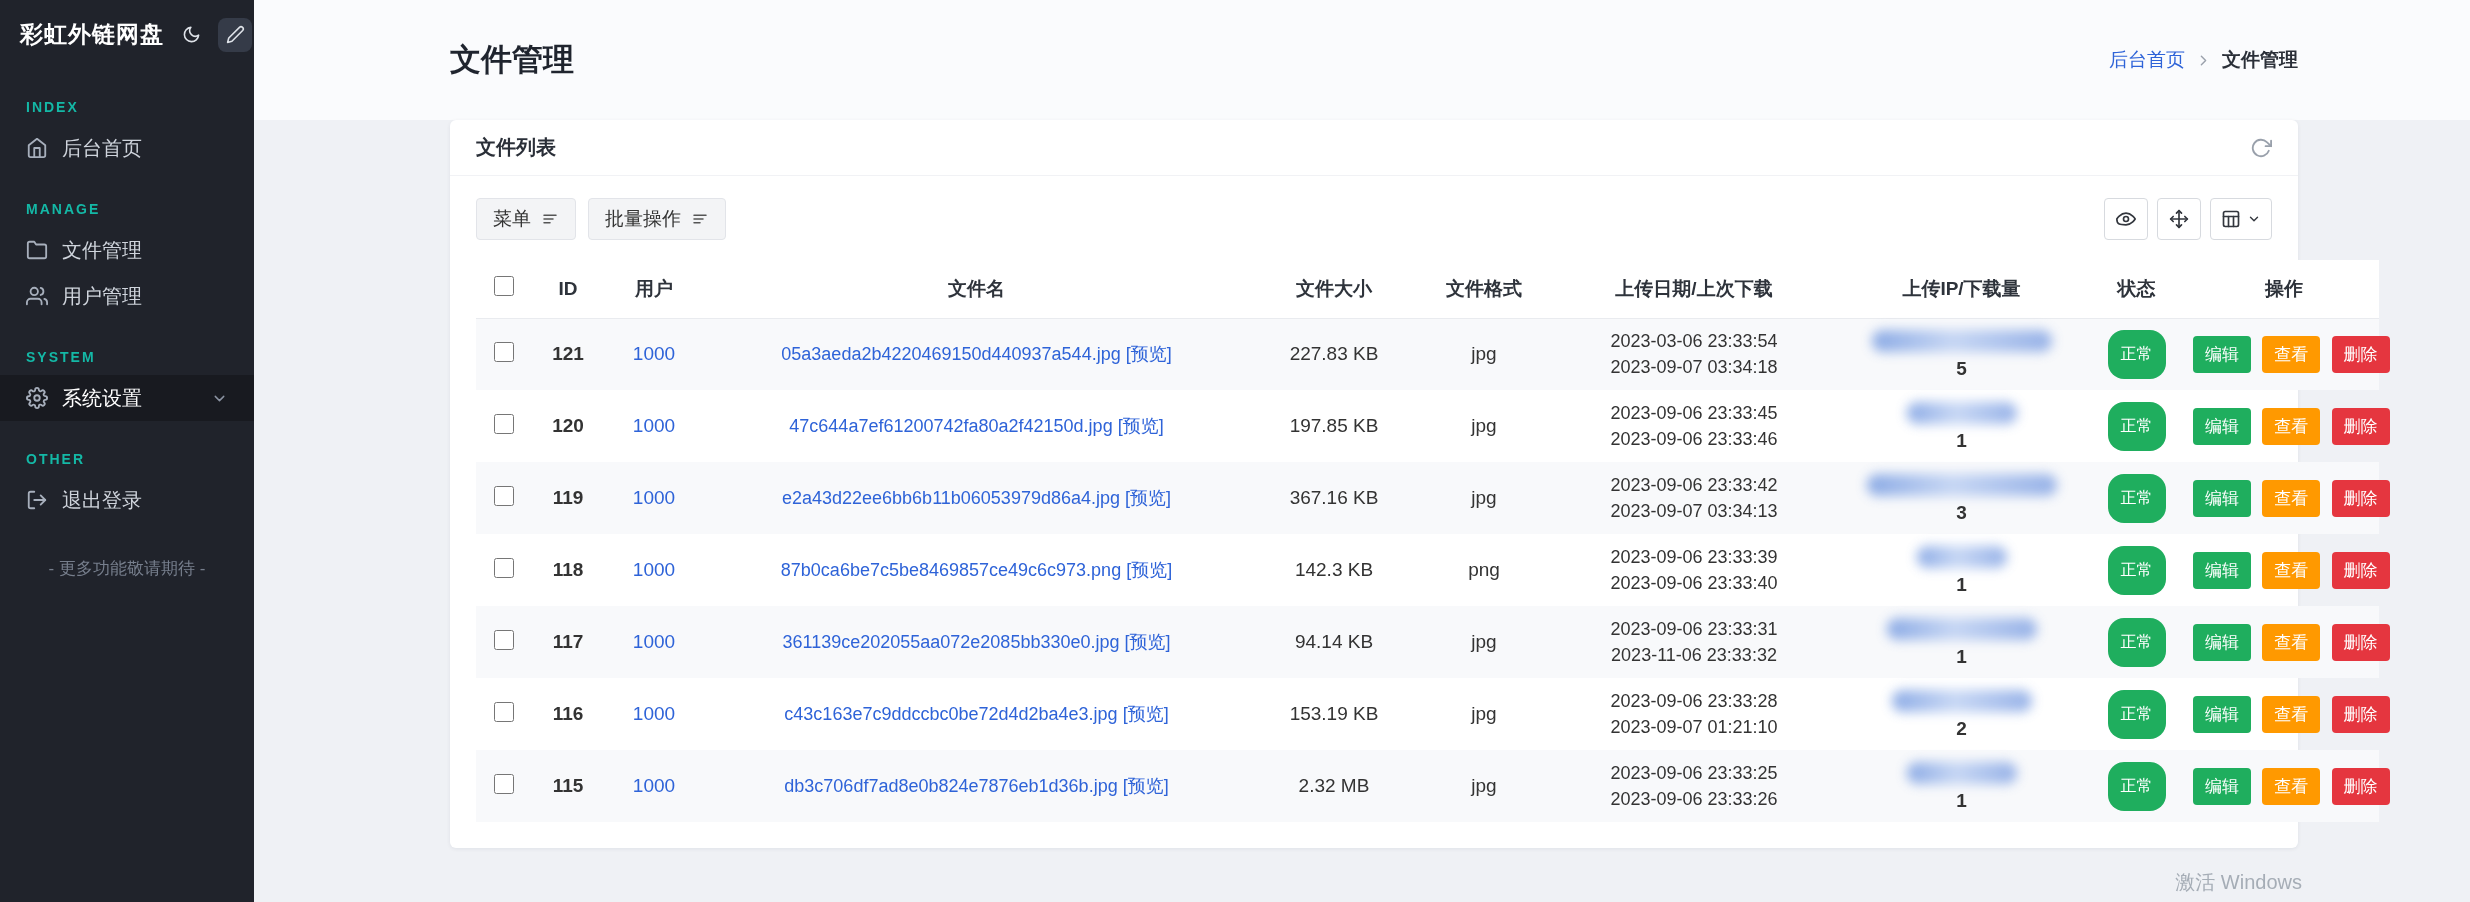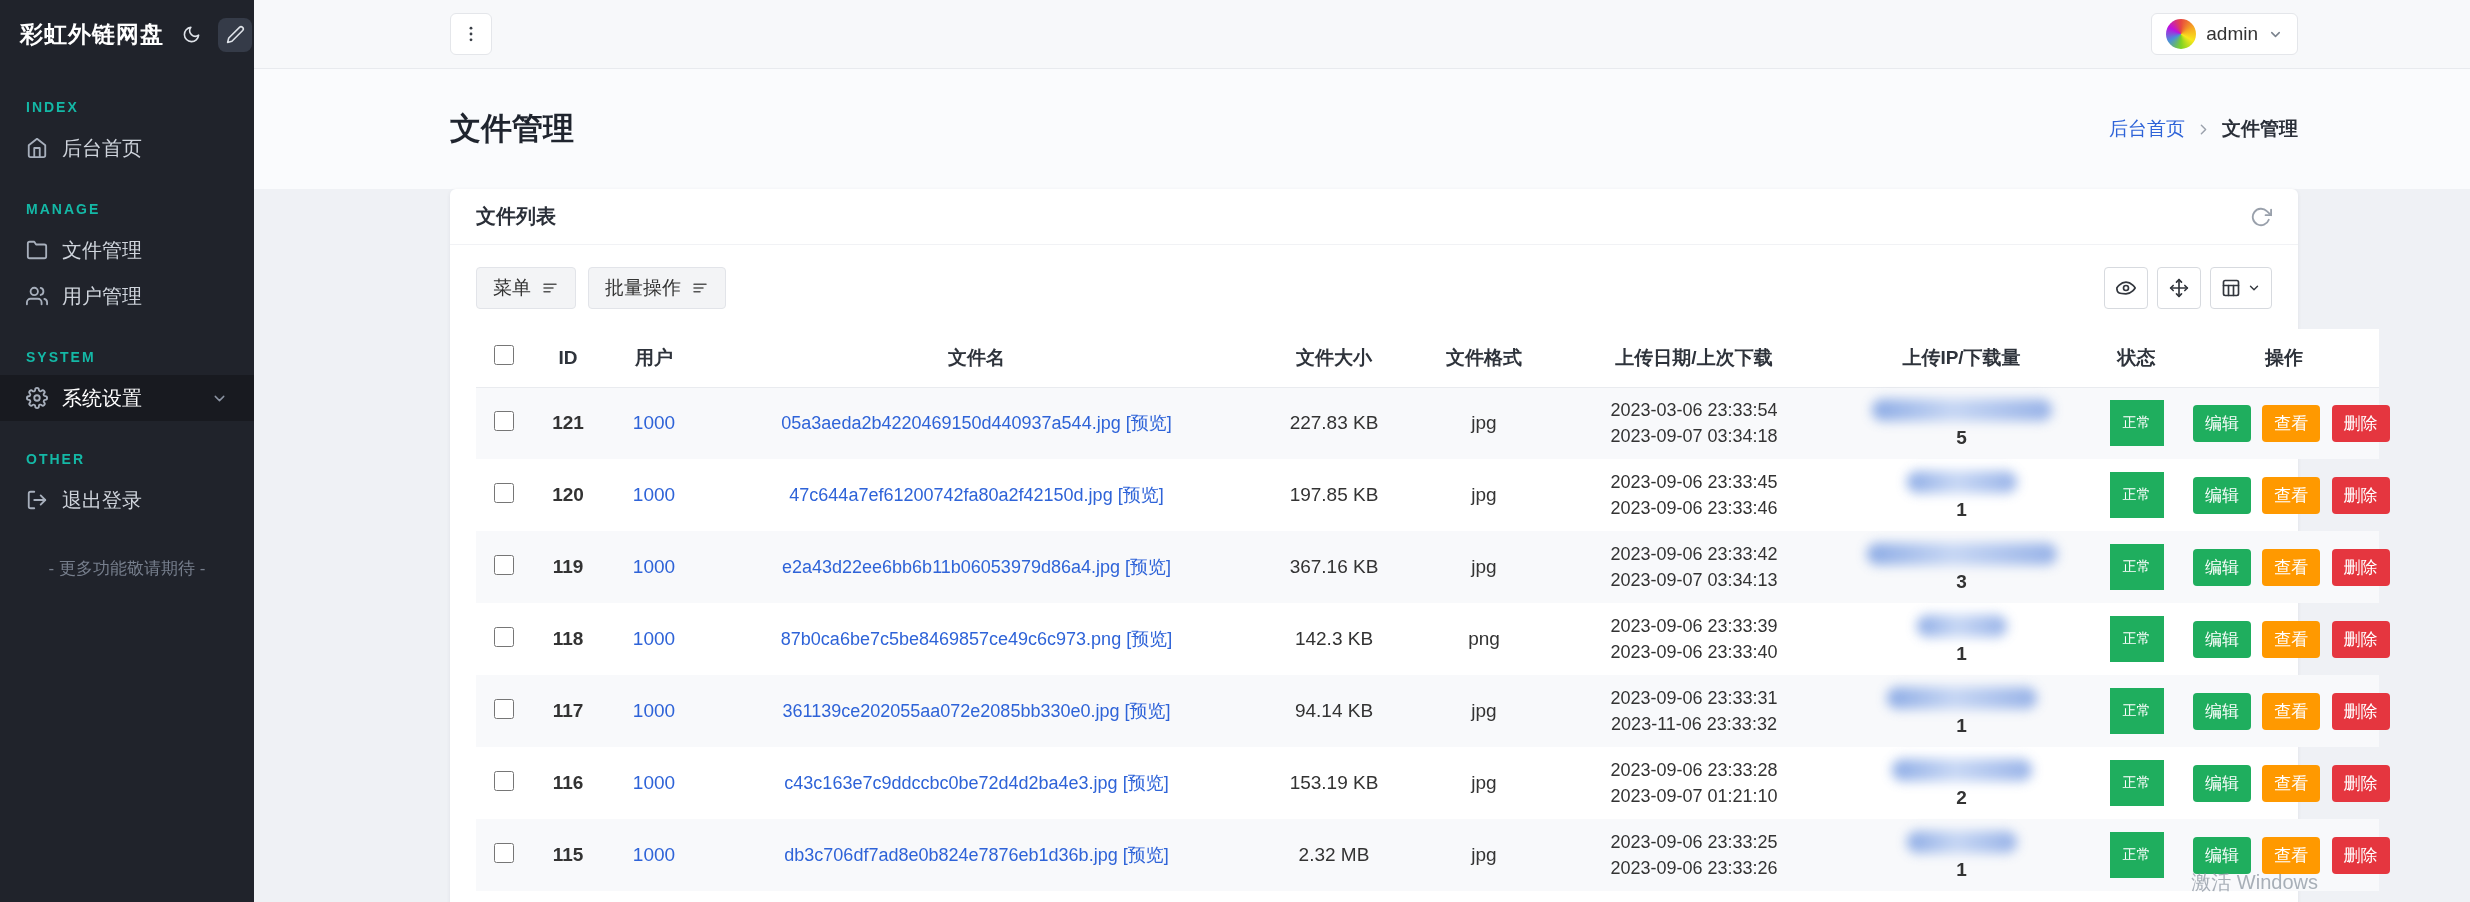--- a/index.html
+++ b/index.html
@@ -96,30 +96,30 @@
   .ip-blur { height:22px; margin:2px auto 5px; border-radius:11px;
     background:linear-gradient(90deg,#6f96df,#b9cdf2 45%,#7d9fe2); filter:blur(6px); opacity:.8; }
   tbody tr:nth-child(1) .ip-blur { width:180px; }
   tbody tr:nth-child(2) .ip-blur { width:110px; }
   tbody tr:nth-child(3) .ip-blur { width:190px; }
   tbody tr:nth-child(4) .ip-blur { width:90px; }
   tbody tr:nth-child(5) .ip-blur { width:150px; }
   tbody tr:nth-child(6) .ip-blur { width:140px; }
   tbody tr:nth-child(7) .ip-blur { width:110px; }
   .dl-count { font-weight:700; font-size:19px; line-height:24px; }
-  .badge { display:inline-block; background:var(--green,#1fae5e); color:#fff; font-size:14px;
-    padding:14px 13px; border-radius:0; }
+  .badge { display:inline-block; background:var(--green,#1fae5e); color:#fff; font-size:16px;
+    padding:14px 13px; border-radius:16px; }
   .btn-act { border:none; color:#fff; font-size:17px; padding:7px 12px; border-radius:4px;
     margin:0 3px; cursor:pointer; font-family:inherit;text-align:right; }
   .btn-edit { background:var(--green,#1fae5e); }
   .btn-view { background:var(--orange,#ff9900); }
   .btn-del  { background:var(--red,#e5363f); }
   input[type=checkbox] { width:20px; height:20px; cursor:pointer; margin:0; }
 
-  .watermark { position:absolute; right:152px; bottom:6px; font-size:20px; color:rgba(140,149,160,.75); }
+  .watermark { position:absolute; right:168px; bottom:6px; font-size:20px; color:rgba(140,149,160,.75); }
 </style>
 </head>
 <body>
 
 <aside class="sidebar">
   <div class="logo-row">
     <span class="logo-text">彩虹外链网盘</span>
     <span class="chip">
       <span>
           <svg viewBox="0 0 24 24" fill="none" stroke="currentColor" stroke-width="2" stroke-linecap="round" stroke-linejoin="round" width="19" height="19">
@@ -196,40 +196,20 @@
         </span>
       <span>退出登录</span>
     </div>
 
     <div class="side-note">- 更多功能敬请期待 -</div>
   </nav>
 </aside>
 
 <div class="main">
 
-  <header class="topbar gutter">
-    <button class="chip-btn">
-      <span>
-          <svg viewBox="0 0 24 24" fill="currentColor" width="20" height="20">
-            <circle cx="12" cy="5" r="1.7"></circle>
-            <circle cx="12" cy="12" r="1.7"></circle>
-            <circle cx="12" cy="19" r="1.7"></circle>
-          </svg>
-        </span>
-    </button>
-    <div class="user-pill">
-      <span class="avatar"></span>
-      <span class="user-name">admin</span>
-      <span class="pill-caret">
-          <svg viewBox="0 0 24 24" fill="none" stroke="currentColor" stroke-width="2.4" stroke-linecap="round" stroke-linejoin="round" width="15" height="15">
-            <polyline points="6 9 12 15 18 9"></polyline>
-          </svg>
-        </span>
-    </div>
-  </header>
 
   <div class="page-header gutter">
     <h1 class="page-title">文件管理</h1>
     <div class="breadcrumb">
       <a>后台首页</a>
       <span class="bc-sep">
           <svg viewBox="0 0 24 24" fill="none" stroke="currentColor" stroke-width="2" stroke-linecap="round" stroke-linejoin="round" width="17" height="17">
             <polyline points="9 18 15 12 9 6"></polyline>
           </svg>
         </span>

